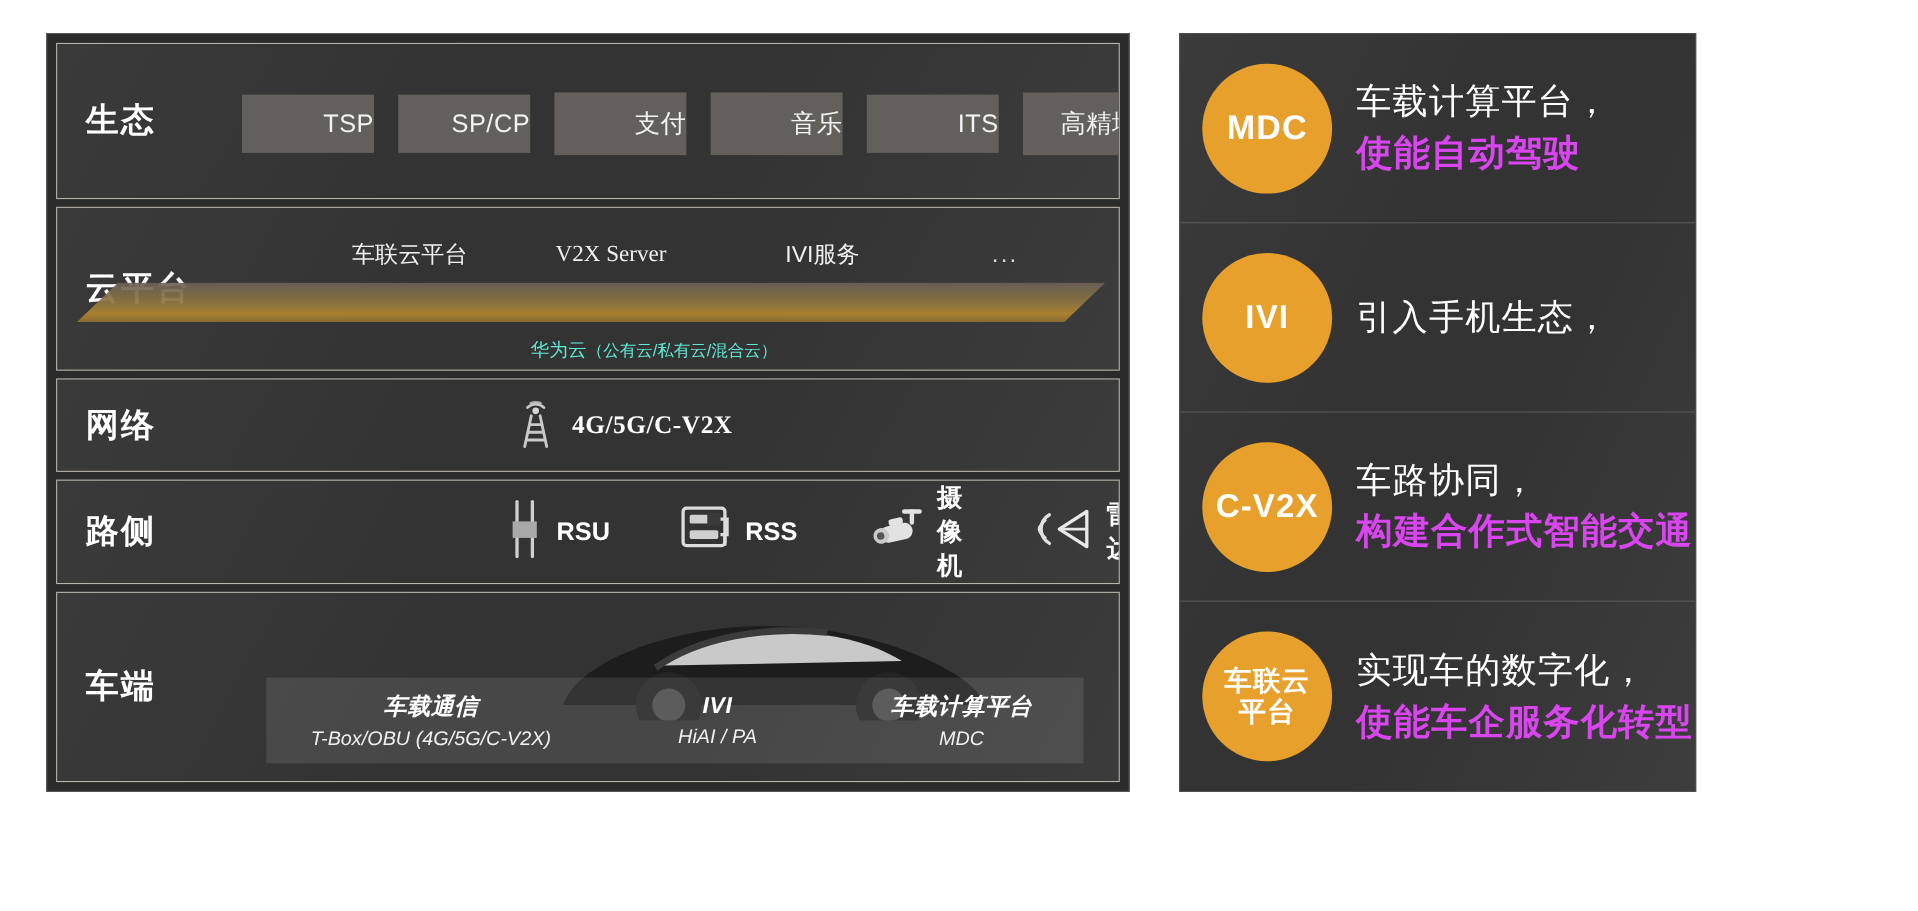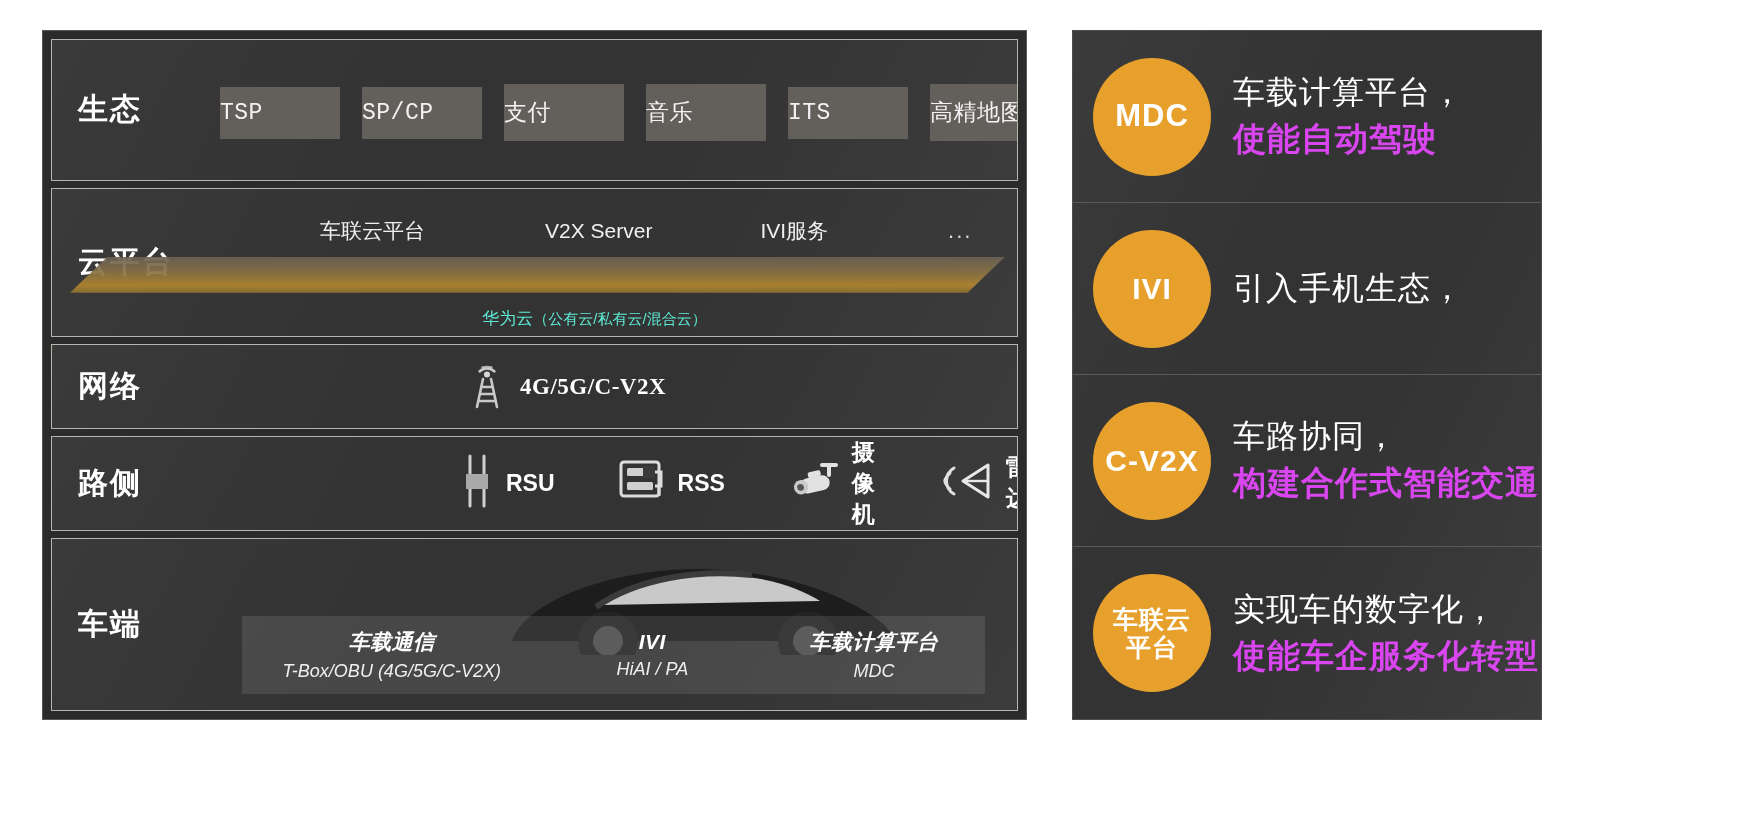--- a/index.html
+++ b/index.html
@@ -29,21 +29,21 @@
     background: #333333;
     display: flex;
     align-items: center;
     overflow: hidden;
   }
   .layer::after{
     content:""; position:absolute; inset:0;
     background: linear-gradient(118deg, rgba(255,255,255,0.035) 0%, rgba(255,255,255,0) 38%, rgba(255,255,255,0) 62%, rgba(255,255,255,0.045) 100%);
     pointer-events:none;
   }
-  .layer-eco      { height: 144px; font-family: Liberation Mono, monospace; }
+  .layer-eco      { height: 144px; }
   .layer-cloud    { height: 152px; }
   .layer-network  { height: 86px; }
   .layer-roadside { height: 96px; }
   .layer-vehicle  { height: 176px; }
 
   .layer-title {
     position: relative; z-index:3;
     width: 168px;
     flex: 0 0 168px;
     color: #ffffff;
@@ -59,34 +59,34 @@
     display:flex; align-items:center; gap: 22px;
     height:100%;
     padding-top: 6px;
   }
   .chip {
     background: #63605c;
     color: #f2f2f2;
     font-size: 23px;
     padding: 13px 0;
     width: 120px;
-    text-align:left;
+    text-align:right;
     letter-spacing:0.5px;
   }
   .chip.wide { width: 128px; }
 
   
   .cloud-wrap { position:relative; height:100%; width:100%; }
   .cloud-labels {
     position:absolute; top: 28px; left:0; right:30px;
     display:flex; align-items:center;
   }
   .cloud-labels .cl { color:#f0f0f0; font-size:21px; }
   .cl1 { margin-left: 100px; }
-  .cl2 { margin-left: 120px; }
+  .cl2 { margin-left: 80px; font-family: Liberation Serif, serif; }
   .cl3 { margin-left: 108px; }
   .cl-dots { margin-left: 120px; color:#d8d8d8; font-size:22px; letter-spacing:2px;}
   .cloud-band {
     position:absolute; left: -150px; right: 12px; top: 68px; height: 36px;
     background: linear-gradient(180deg, #6b6155 0%, #8a7242 45%, #b3862f 78%, #8d7034 100%);
     clip-path: polygon(4% 0, 100% 0, 96% 100%, 0% 100%);
     opacity: 0.92;
   }
   .cloud-sub {
     position:absolute; top: 118px; left: 0; right: 48px;

